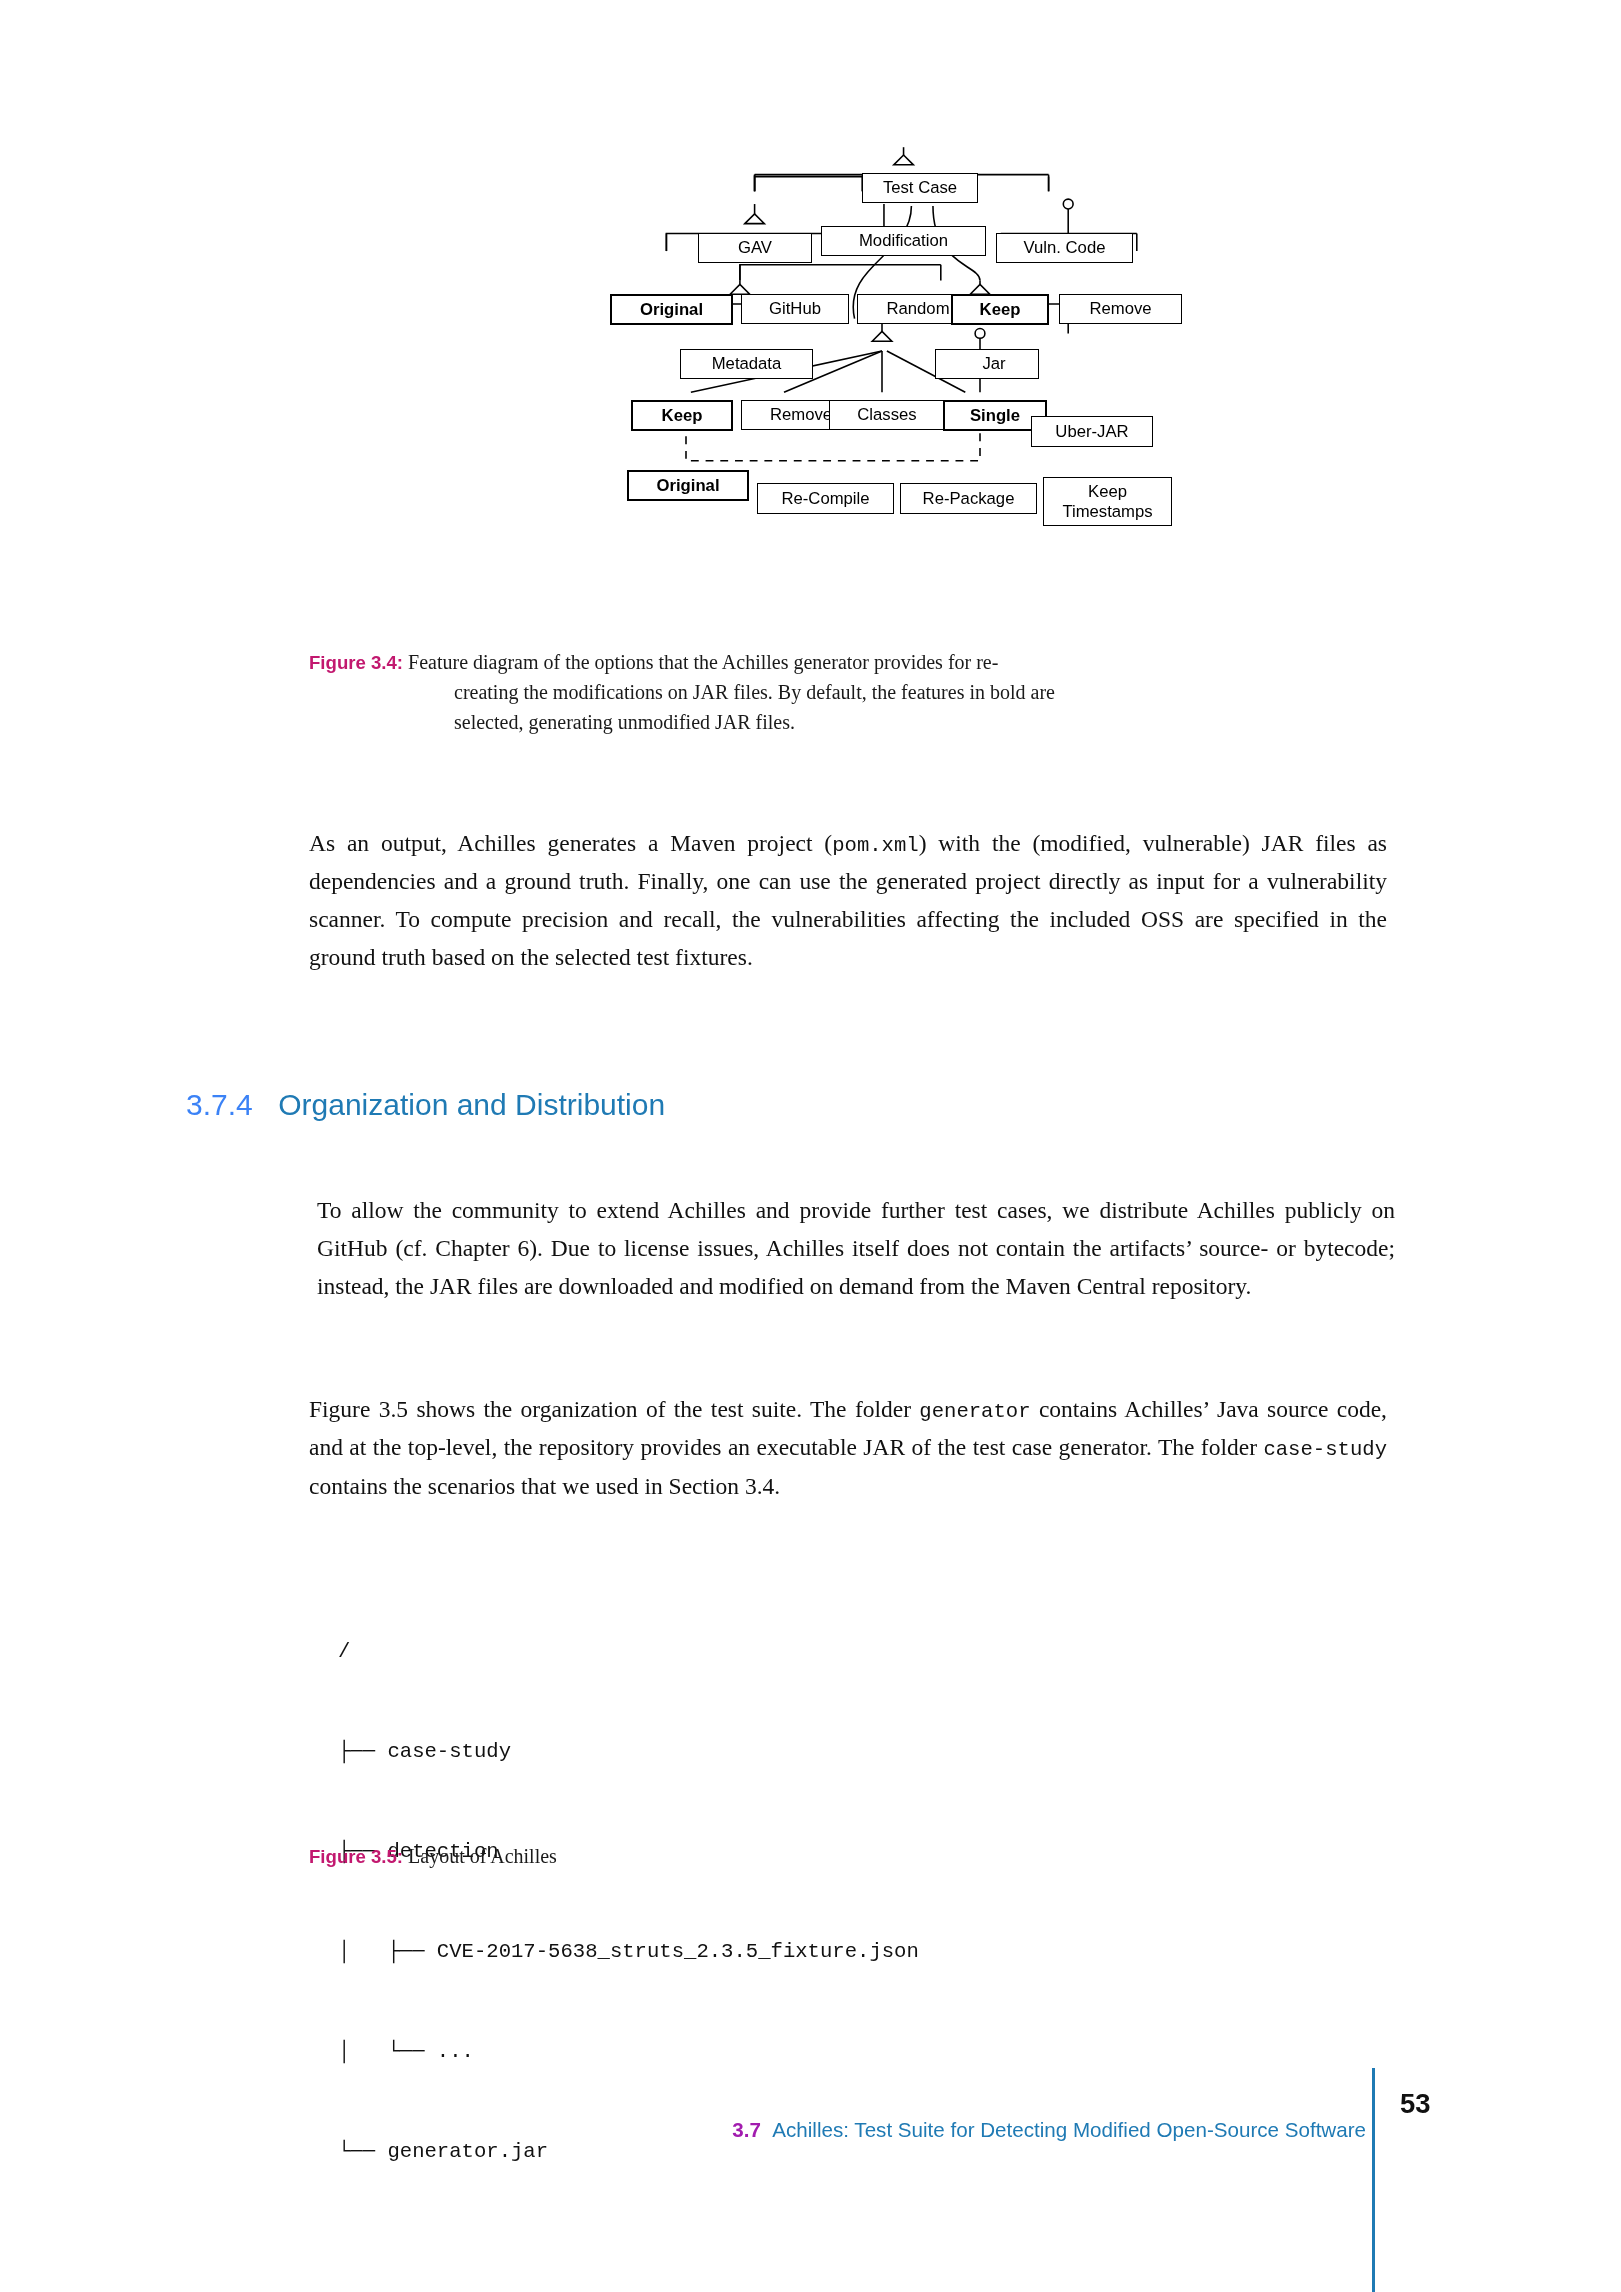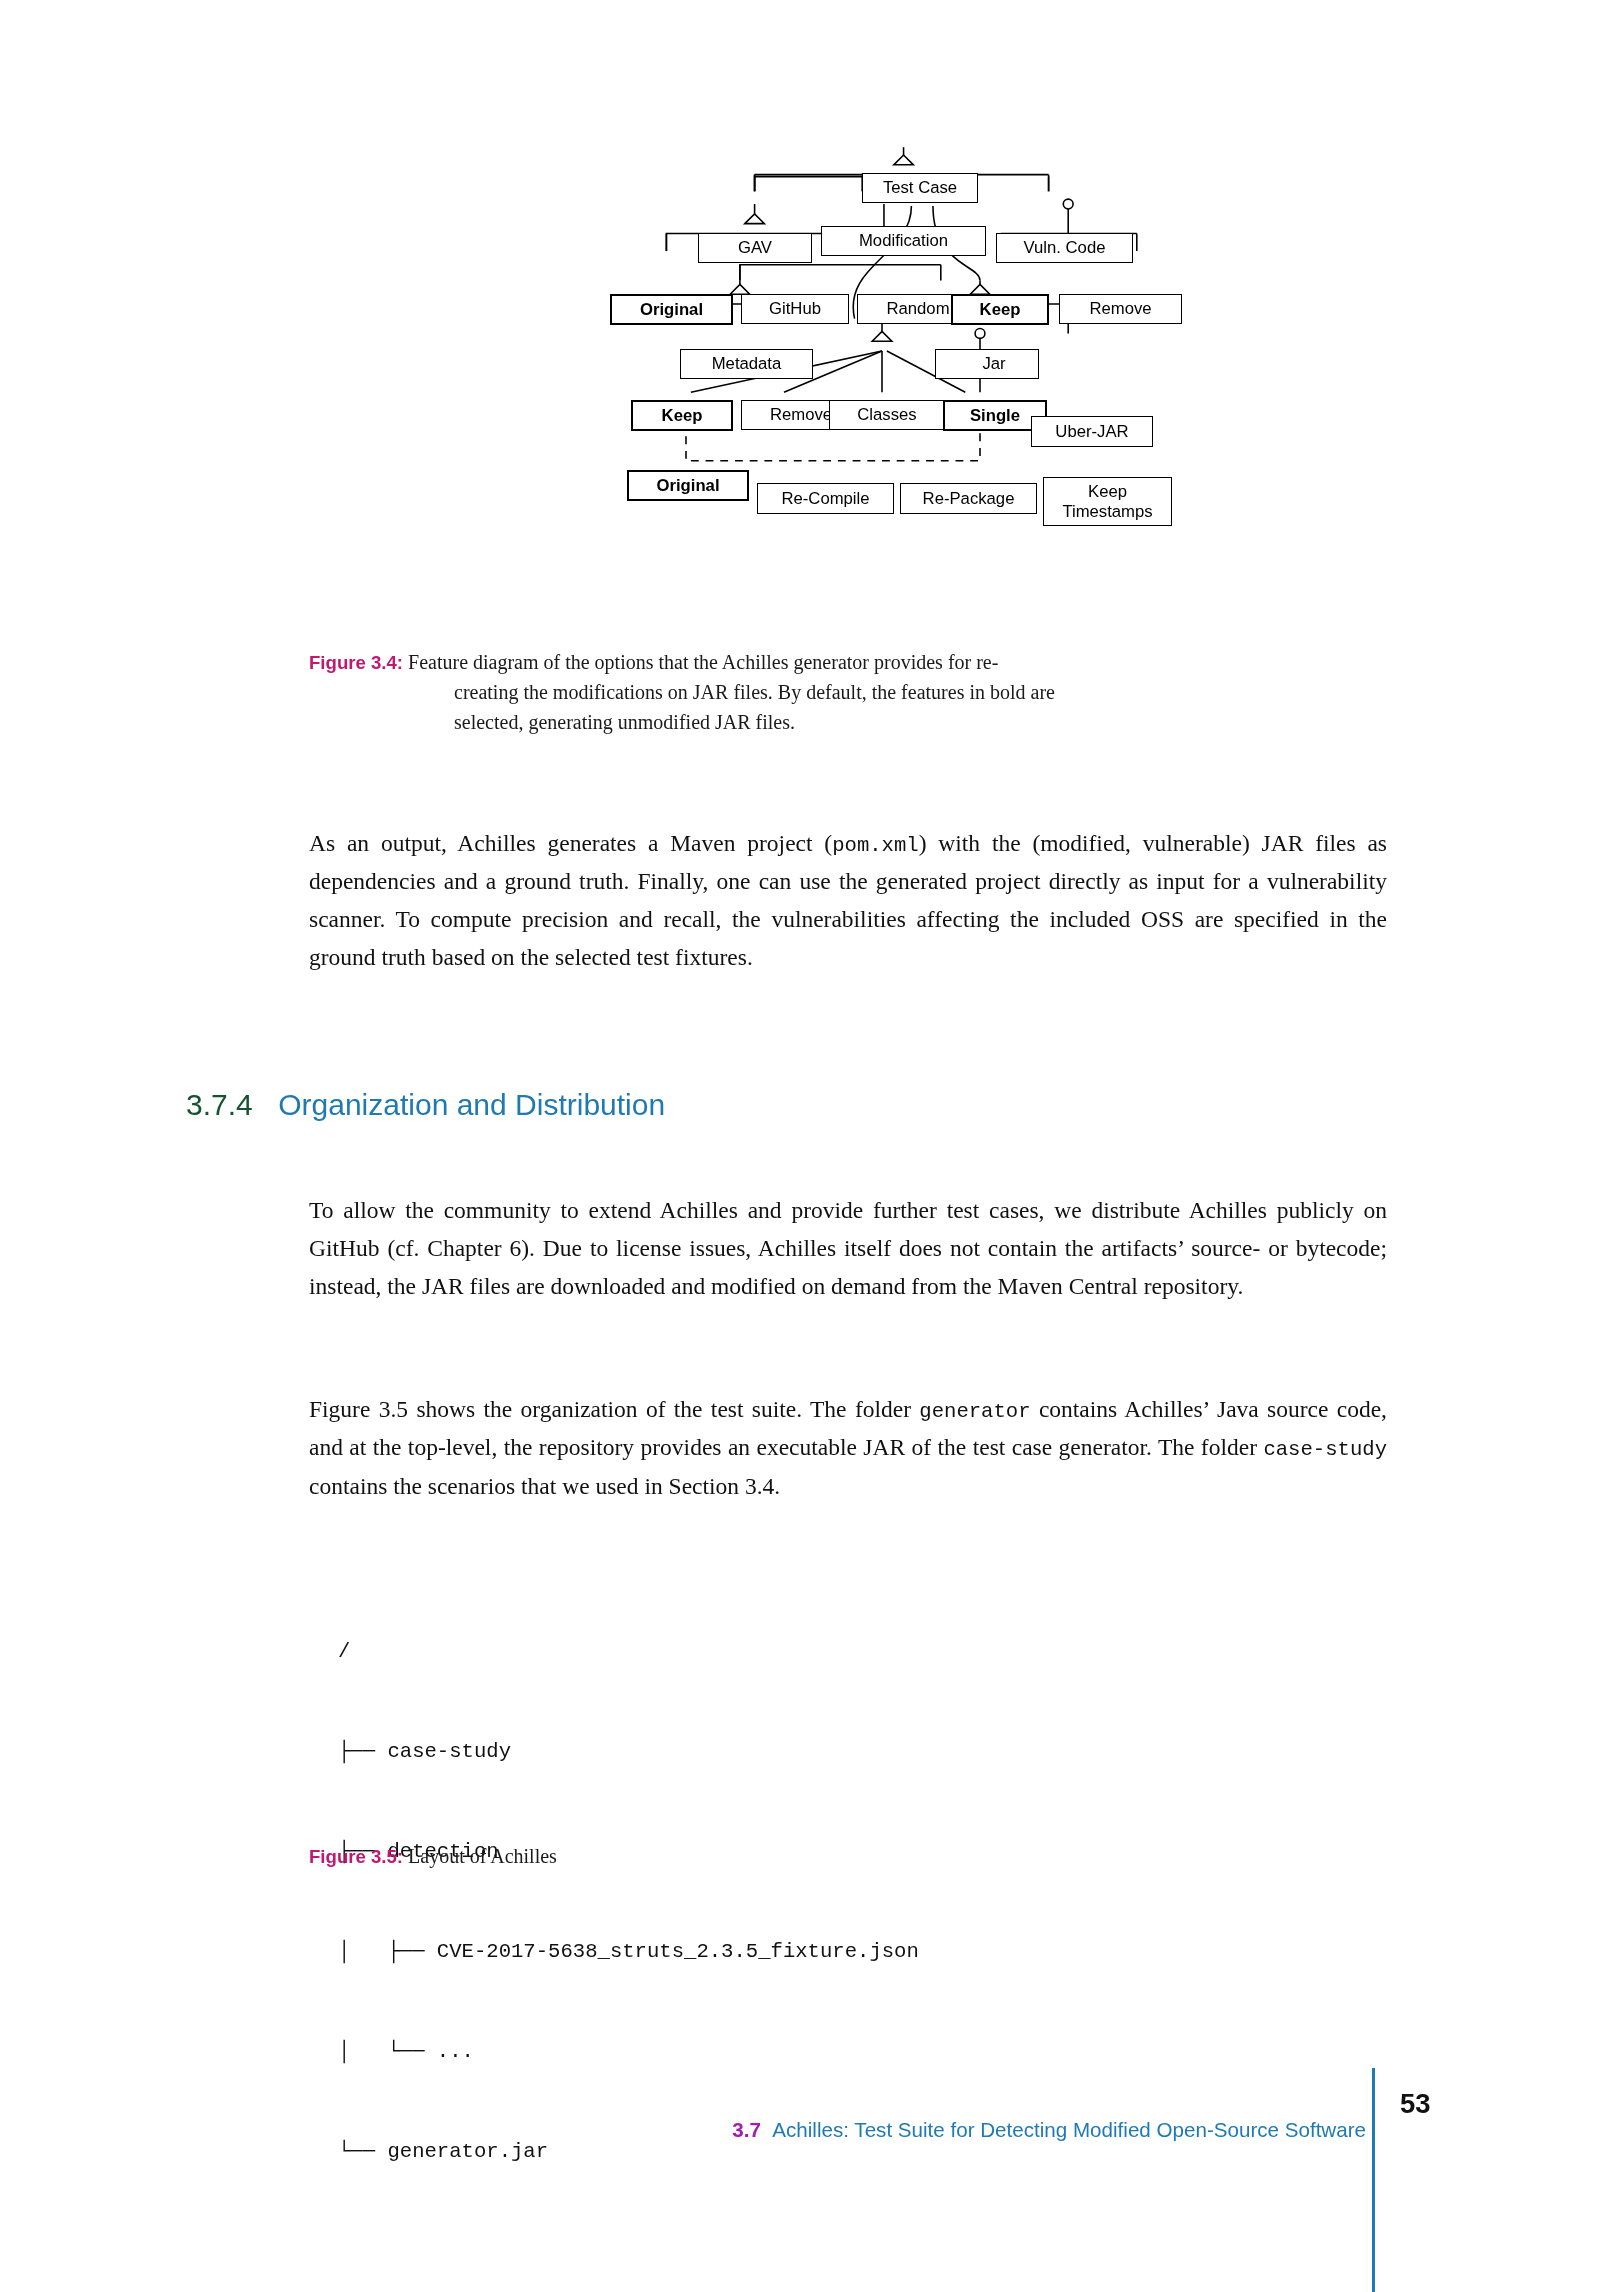--- a/index.html
+++ b/index.html
@@ -106,21 +106,21 @@
     left: 186px;
     top: 1088px;
     width: 1225px;
     font-family: "Liberation Sans", sans-serif;
     display: flex;
     align-items: baseline;
     gap: 25.5px;
   }
   .sec-num {
     font-size: 30px;
-    color: #14532d;
+    color: #3b82f6;
     font-weight: normal;
   }
   .sec-title {
     font-size: 30px;
     color: #1f7ab4;
     font-weight: normal;
   }
 
   
   .tree {
@@ -284,21 +284,21 @@
 
   <div class="body-par" style="top:824px;">
     <span>As an output, Achilles generates a Maven project (</span><code class="mono">pom.xml</code><span>) with the (modified, vulnerable) JAR files as dependencies and a ground truth. Finally, one can use the generated project directly as input for a vulnerability scanner. To compute precision and recall, the vulnerabilities affecting the included OSS are specified in the ground truth based on the selected test fixtures.</span>
   </div>
 
   <div class="sec-head">
     <span class="sec-num">3.7.4</span>
     <span class="sec-title">Organization and Distribution</span>
   </div>
 
-  <div class="body-par" style="top:1191px;">To allow the community to extend Achilles and provide further test cases, we distribute Achilles publicly on GitHub (cf. Chapter 6). Due to license issues, Achilles itself does not contain the artifacts’ source- or bytecode; instead, the JAR files are downloaded and modified on demand from the Maven Central repository.</div>
+  <div class="body-par" style="top:1191px;margin-left:8px;">To allow the community to extend Achilles and provide further test cases, we distribute Achilles publicly on GitHub (cf. Chapter 6). Due to license issues, Achilles itself does not contain the artifacts’ source- or bytecode; instead, the JAR files are downloaded and modified on demand from the Maven Central repository.</div>
 
   <div class="body-par" style="top:1390px;">
     <span>Figure 3.5 shows the organization of the test suite. The folder </span><code class="mono">generator</code><span> contains Achilles’ Java source code, and at the top-level, the repository provides an executable JAR of the test case generator. The folder </span><code class="mono">case-study</code><span> contains the scenarios that we used in Section 3.4.</span>
   </div>
 
   <div class="tree">
     <div>/</div>
     <div>├── case-study</div>
     <div>├── detection</div>
     <div>│   ├── CVE-2017-5638_struts_2.3.5_fixture.json</div>

